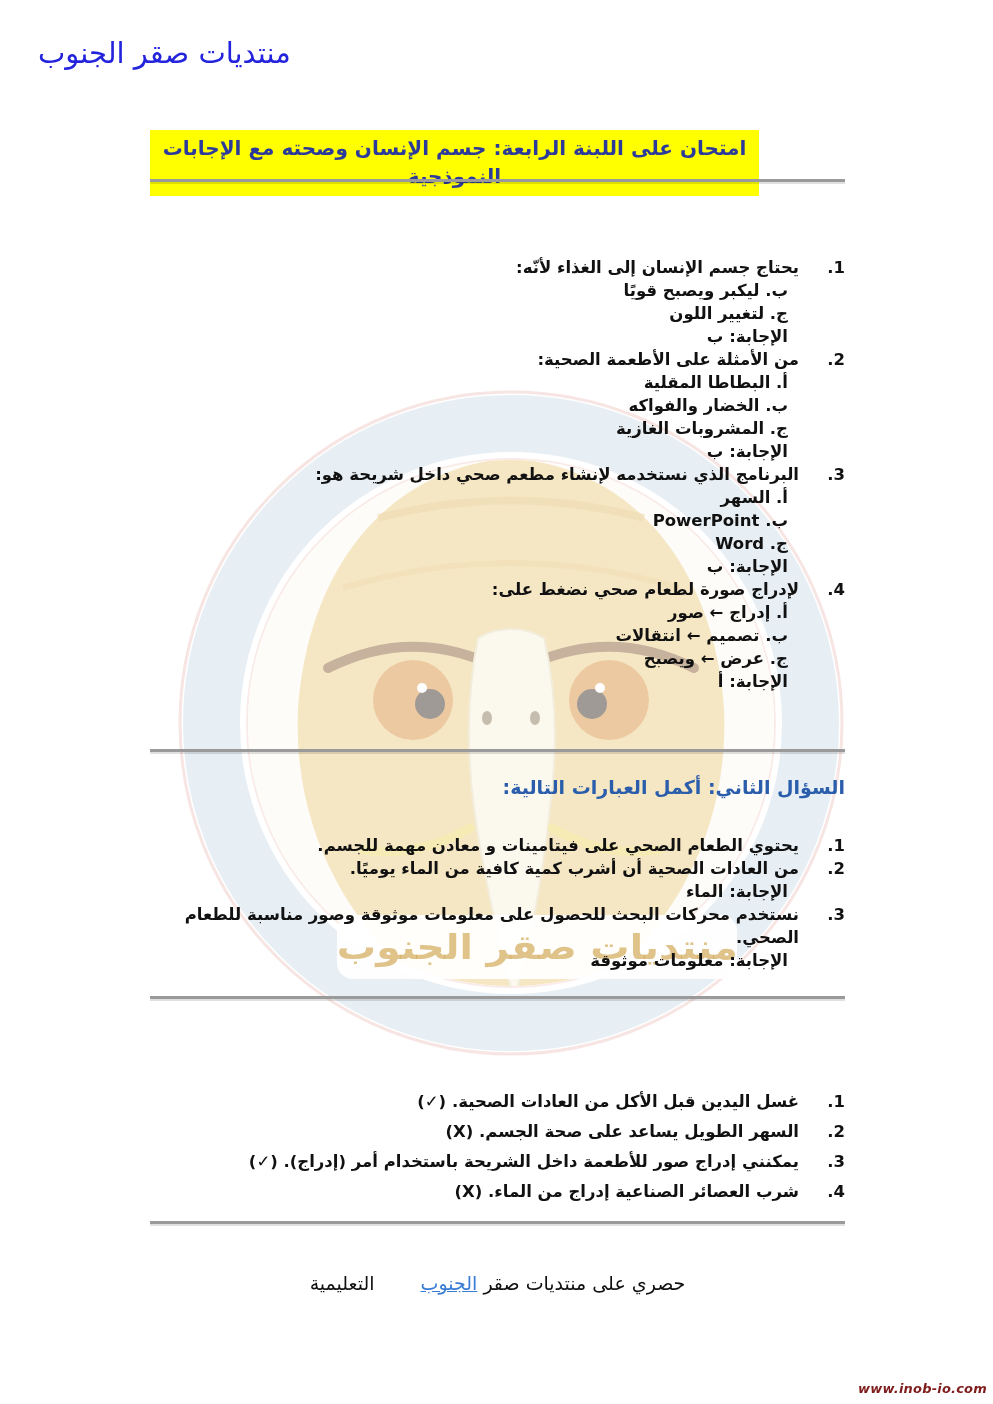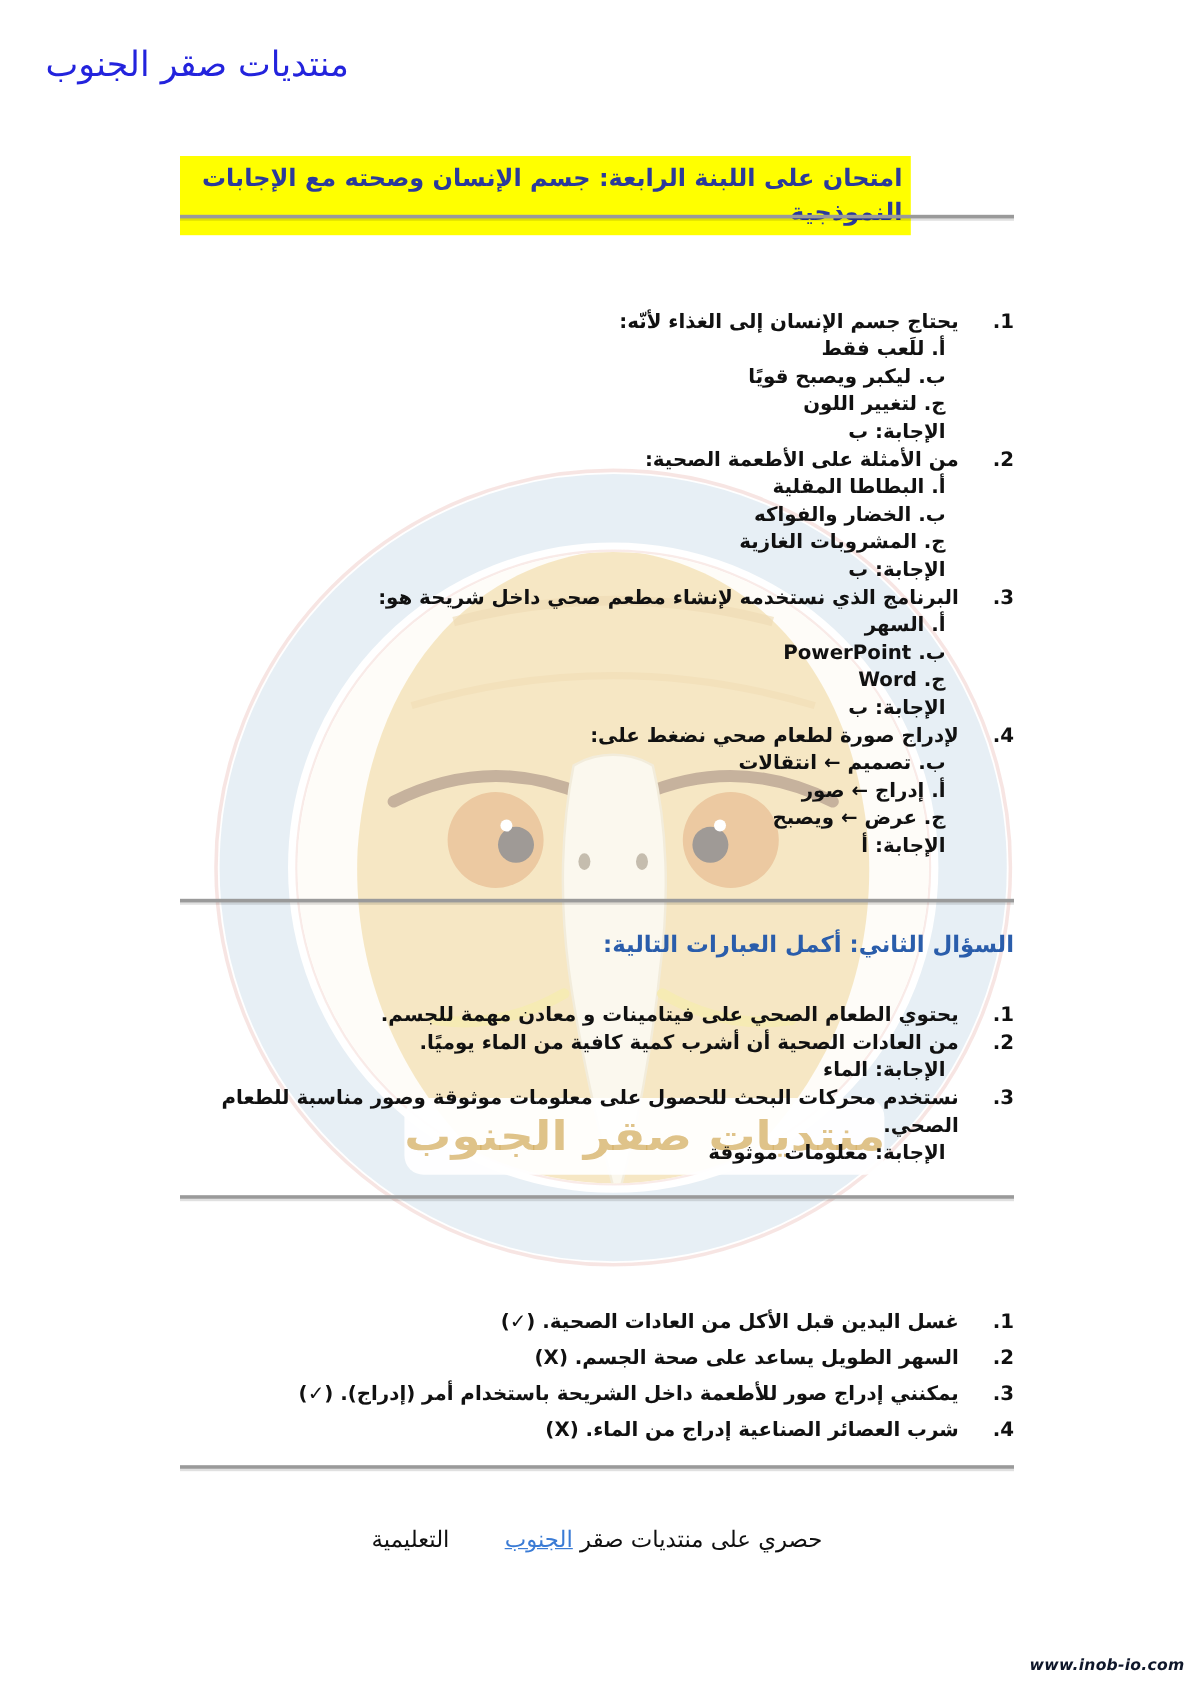--- a/index.html
+++ b/index.html
@@ -10,36 +10,36 @@
   
   .watermark{left:0;top:0;width:993px;height:1404px;z-index:0;pointer-events:none;}
   .wm-svg{position:absolute;left:178px;top:388px;opacity:.42;}
   .wm-banner{position:absolute;left:337px;top:915px;width:400px;height:64px;
     background:rgba(255,255,255,.93);border-radius:16px;display:flex;align-items:center;justify-content:center;}
   .wm-banner-text{font-size:34px;font-weight:bold;color:rgba(203,158,66,.62);transform:scaleX(1.15);white-space:nowrap;}
 
   
   .content{z-index:2;}
   .site-name{left:38px;top:36px;font-size:29px;color:#2323dd;z-index:2;}
-  .title-row{left:150px;top:130px;width:609px;text-align:right;z-index:2;}
+  .title-row{left:150px;top:130px;width:609px;text-align:center;z-index:2;}
   .title-hl{display:inline-block;background:#ffff00;color:#2b3a9b;font-size:20px;font-weight:bold;padding:4px 7px 6px 7px;line-height:28px;}
   .rule{left:150px;width:695px;height:0;border:0;border-top:3px solid #9a9a9a;box-shadow:0 2px 0 rgba(0,0,0,.12);z-index:2;}
   .r1{top:171px;} .r2{top:741px;} .r3{top:988px;} .r4{top:1213px;}
   .sec-heading{font-size:19px;font-weight:bold;color:#2a5dab;width:695px;left:150px;z-index:2;}
   .h1{top:204px;} .h2{top:776px;} .h3{top:1029px;}
   .qblock{left:150px;width:695px;color:#111;font-weight:bold;font-size:16.5px;line-height:23px;z-index:2;}
   .s1{top:256px;} .s2{top:834px;} .s3{top:1087px;}
   .s3 .qline{line-height:30px;}
   .qline{display:flex;}
   .qnum{flex:0 0 46px;}
   .qtext{flex:1;}
   .opt{padding-right:57px;}
   .footer{left:150px;top:1272px;width:695px;text-align:center;font-size:19px;font-weight:normal;color:#101010;z-index:2;}
   .footer a{color:#3a7bd5;text-decoration:underline;cursor:pointer;margin-left:40px;}
-  .site-url{right:6px;top:1381px;font-size:13px;font-weight:bold;font-style:italic;color:#0f172a;z-index:2;letter-spacing:.2px;}
+  .site-url{right:6px;top:1381px;font-size:13px;font-weight:bold;font-style:italic;color:#7f1d1d;z-index:2;letter-spacing:.2px;}
 </style>
 </head>
 <body>
 
 <div class="page">
 
   <div class="abs watermark">
     <svg class="wm-svg" width="666" height="680" viewBox="0 0 666 680">
       <defs>
         <clipPath id="innerClip">
@@ -83,21 +83,20 @@
 
   <hr class="abs rule r1">
 
 
   <div class="abs qblock s1">
     <div>
       <div class="qline">
         <span class="qnum">1.</span>
         <span class="qtext">يحتاج جسم الإنسان إلى الغذاء لأنّه:</span>
       </div>
-      <div class="opt">أ. للَعب فقط</div>
       <div class="opt">ب. ليكبر ويصبح قويًا</div>
       <div class="opt">ج. لتغيير اللون</div>
       <div class="opt">الإجابة: ب</div>
     </div>
     <div>
       <div class="qline">
         <span class="qnum">2.</span>
         <span class="qtext">من الأمثلة على الأطعمة الصحية:</span>
       </div>
       <div class="opt">أ. البطاطا المقلية</div>
@@ -113,22 +112,22 @@
       <div class="opt">أ. السهر</div>
       <div class="opt">ب. PowerPoint</div>
       <div class="opt">ج. Word</div>
       <div class="opt">الإجابة: ب</div>
     </div>
     <div>
       <div class="qline">
         <span class="qnum">4.</span>
         <span class="qtext">لإدراج صورة لطعام صحي نضغط على:</span>
       </div>
+      <div class="opt">أ. إدراج ← صور</div>
       <div class="opt">ب. تصميم ← انتقالات</div>
-      <div class="opt">أ. إدراج ← صور</div>
       <div class="opt">ج. عرض ← ويصبح</div>
       <div class="opt">الإجابة: أ</div>
     </div>
   </div>
 
   <hr class="abs rule r2">
 
   <div class="abs sec-heading h2">السؤال الثاني: أكمل العبارات التالية:</div>
 
   <div class="abs qblock s2">

